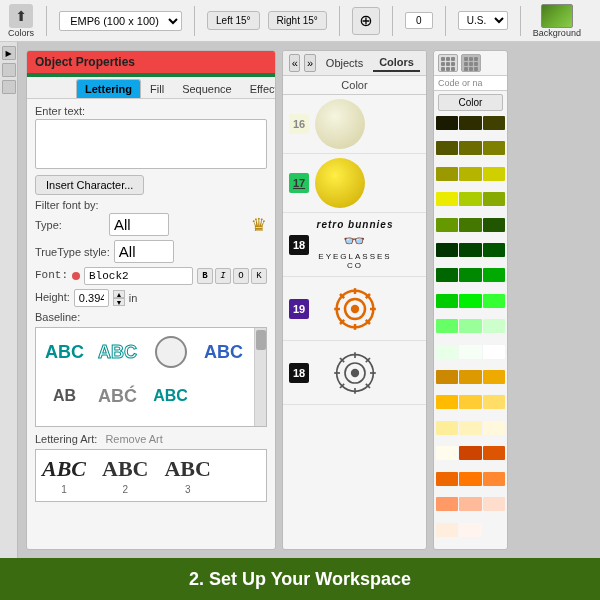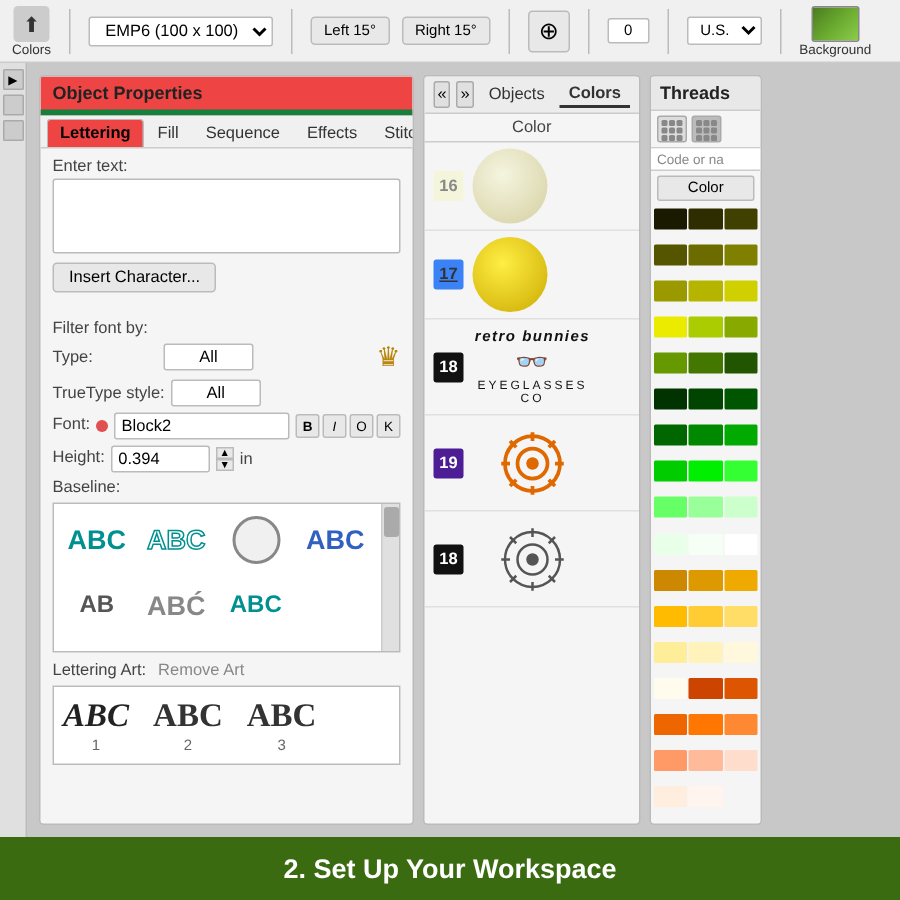--- a/index.html
+++ b/index.html
@@ -158,24 +158,25 @@
     .tab {
       padding: 3px 8px;
       font-size: 11px;
       cursor: pointer;
       border: 1px solid transparent;
       border-bottom: none;
       border-radius: 3px 3px 0 0;
       color: #333;
     }
     .tab.active {
-      background: #ef4444;
+      background: #0ea5e9;
       border-color: #bbb;
       color: #000;
       font-weight: bold;
+      margin-left: 45px;
     }
     .props-body {
       padding: 6px 8px;
       flex: 1;
       overflow-y: auto;
     }
     .field-label {
       font-size: 11px;
       color: #444;
       margin-bottom: 2px;
@@ -188,44 +189,44 @@
       border-radius: 2px;
       margin-bottom: 6px;
     }
     .insert-char-btn {
       background: #e8e8e8;
       border: 1px solid #bbb;
       border-radius: 3px;
       padding: 3px 10px;
       font-size: 11px;
       cursor: pointer;
-      margin-bottom: 18px;
+      margin-bottom: 4px;
       display: block;
     }
     .field-row {
       display: flex;
       align-items: center;
       margin-bottom: 4px;
       gap: 4px;
     }
     .field-row .field-label { margin: 0; min-width: 70px; }
     .field-value {
       background: white;
       border: 1px solid #bbb;
       border-radius: 2px;
       padding: 2px 4px;
-      font-size: 11px;
+      font-size: 15px;
       min-width: 60px;
-      text-align: center;
     }
     .font-row {
       display: flex;
       align-items: center;
       margin-bottom: 4px;
       gap: 4px;
+      font-family: Liberation Mono, monospace;
     }
     .font-dot {
       width: 8px;
       height: 8px;
       background: #e05050;
       border-radius: 50%;
     }
     .font-name-box {
       background: white;
       border: 1px solid #bbb;
@@ -255,21 +256,21 @@
       align-items: center;
       margin-bottom: 4px;
       gap: 4px;
     }
     .height-input {
       background: white;
       border: 1px solid #bbb;
       border-radius: 2px;
       padding: 2px 4px;
       font-size: 11px;
-      width: 66px;
+      width: 35px;
     }
     .height-arrows {
       display: flex;
       flex-direction: column;
     }
     .arrow-btn {
       width: 12px;
       height: 8px;
       background: #e8e8e8;
       border: 1px solid #bbb;
@@ -550,21 +551,21 @@
       display: flex;
       align-items: center;
       justify-content: center;
       color: white;
       font-size: 18px;
       font-weight: bold;
     }
 
     
     .num-16 { background: #f5f5dc; color: #888; }
-    .num-17 { background: #3b82f6; color: #333; text-decoration: underline; }
+    .num-17 { background: #22c55e; color: #333; text-decoration: underline; }
     .num-18 { background: #111; color: white; }
     .num-19 { background: #4c1d95; color: white; }
     .num-18b { background: #111; color: white; }
 
     .circle-16 { background: radial-gradient(circle at 40% 35%, #f5f5e0, #d4cfa0); }
     .circle-17 { background: radial-gradient(circle at 40% 35%, #ffee44, #ccaa00); }
     .gear-svg {
       width: 50px;
       height: 50px;
     }
@@ -773,21 +774,20 @@
               <line x1="48" y1="12" x2="43" y2="17"></line>
               <line x1="12" y1="48" x2="17" y2="43"></line>
             </g>
           </svg>
         </div>
       </div>
     </div>
   </div>
 
   <div class="threads-panel">
-    <div class="threads-title">Threads</div>
     <div class="threads-grid-btn">
       <div class="grid-icon">
         <div class="grid-cell"></div>
           <div class="grid-cell"></div>
           <div class="grid-cell"></div>
         <div class="grid-cell"></div>
           <div class="grid-cell"></div>
           <div class="grid-cell"></div>
         <div class="grid-cell"></div>
           <div class="grid-cell"></div>

